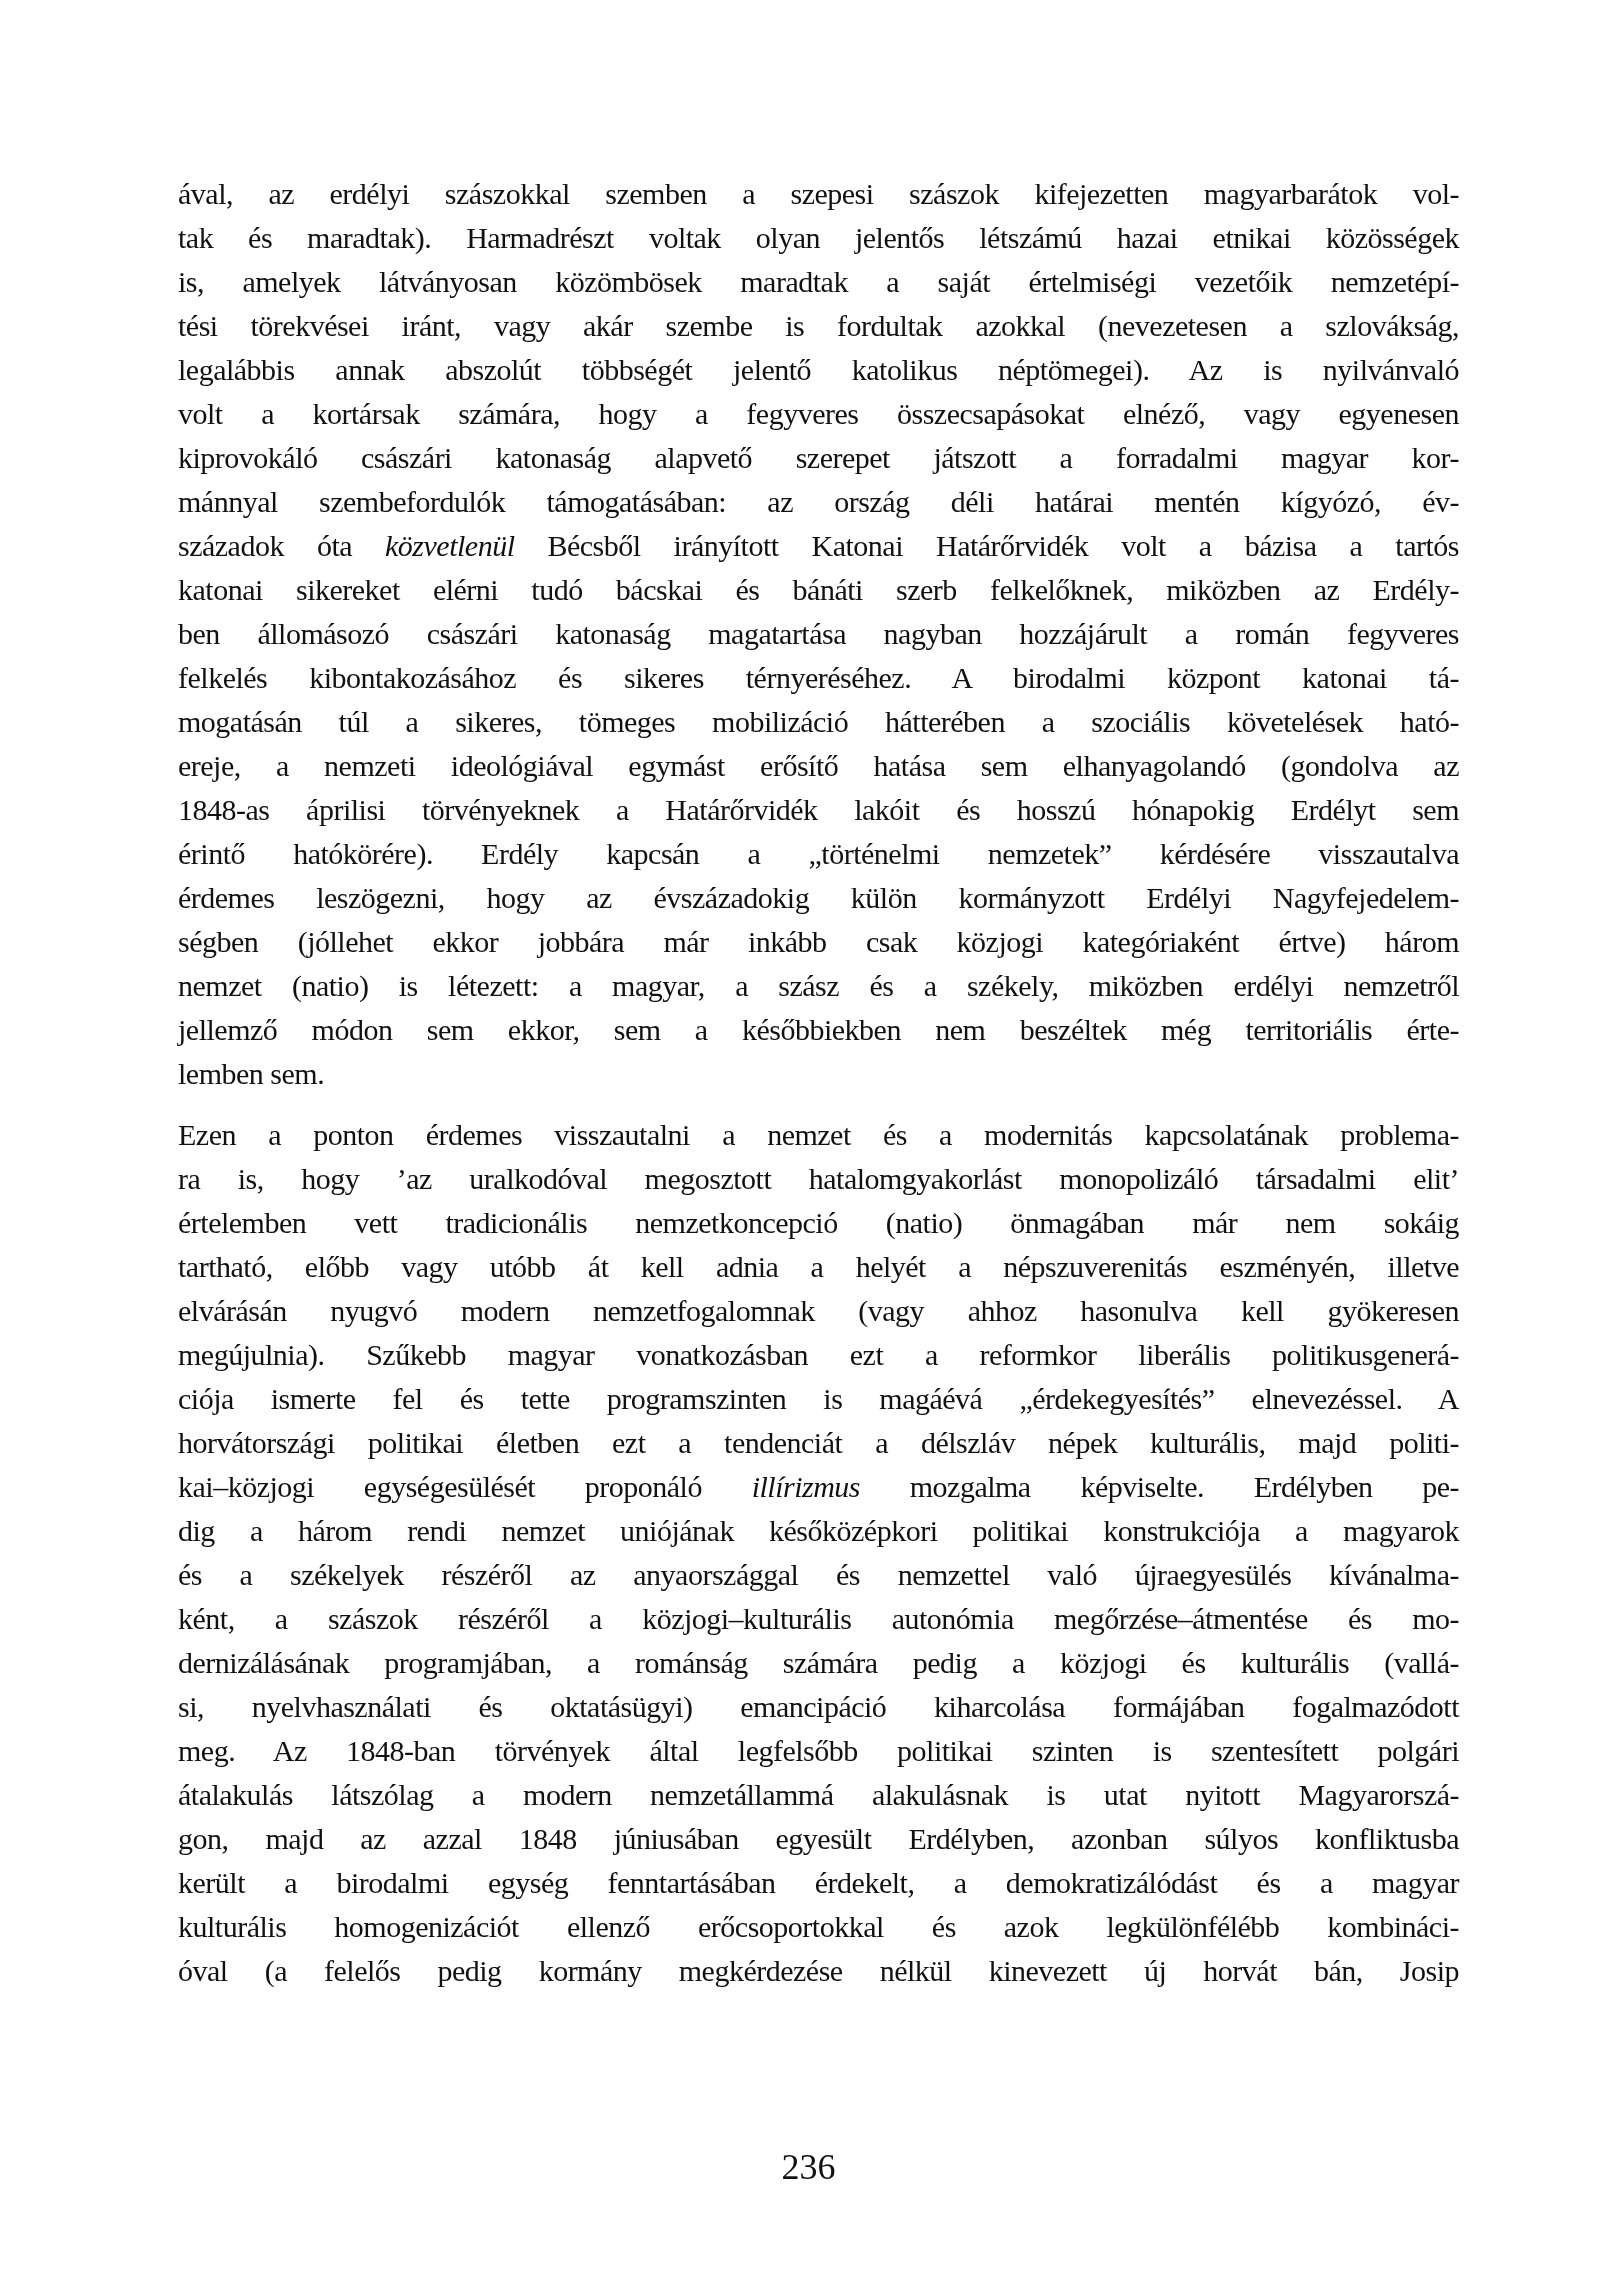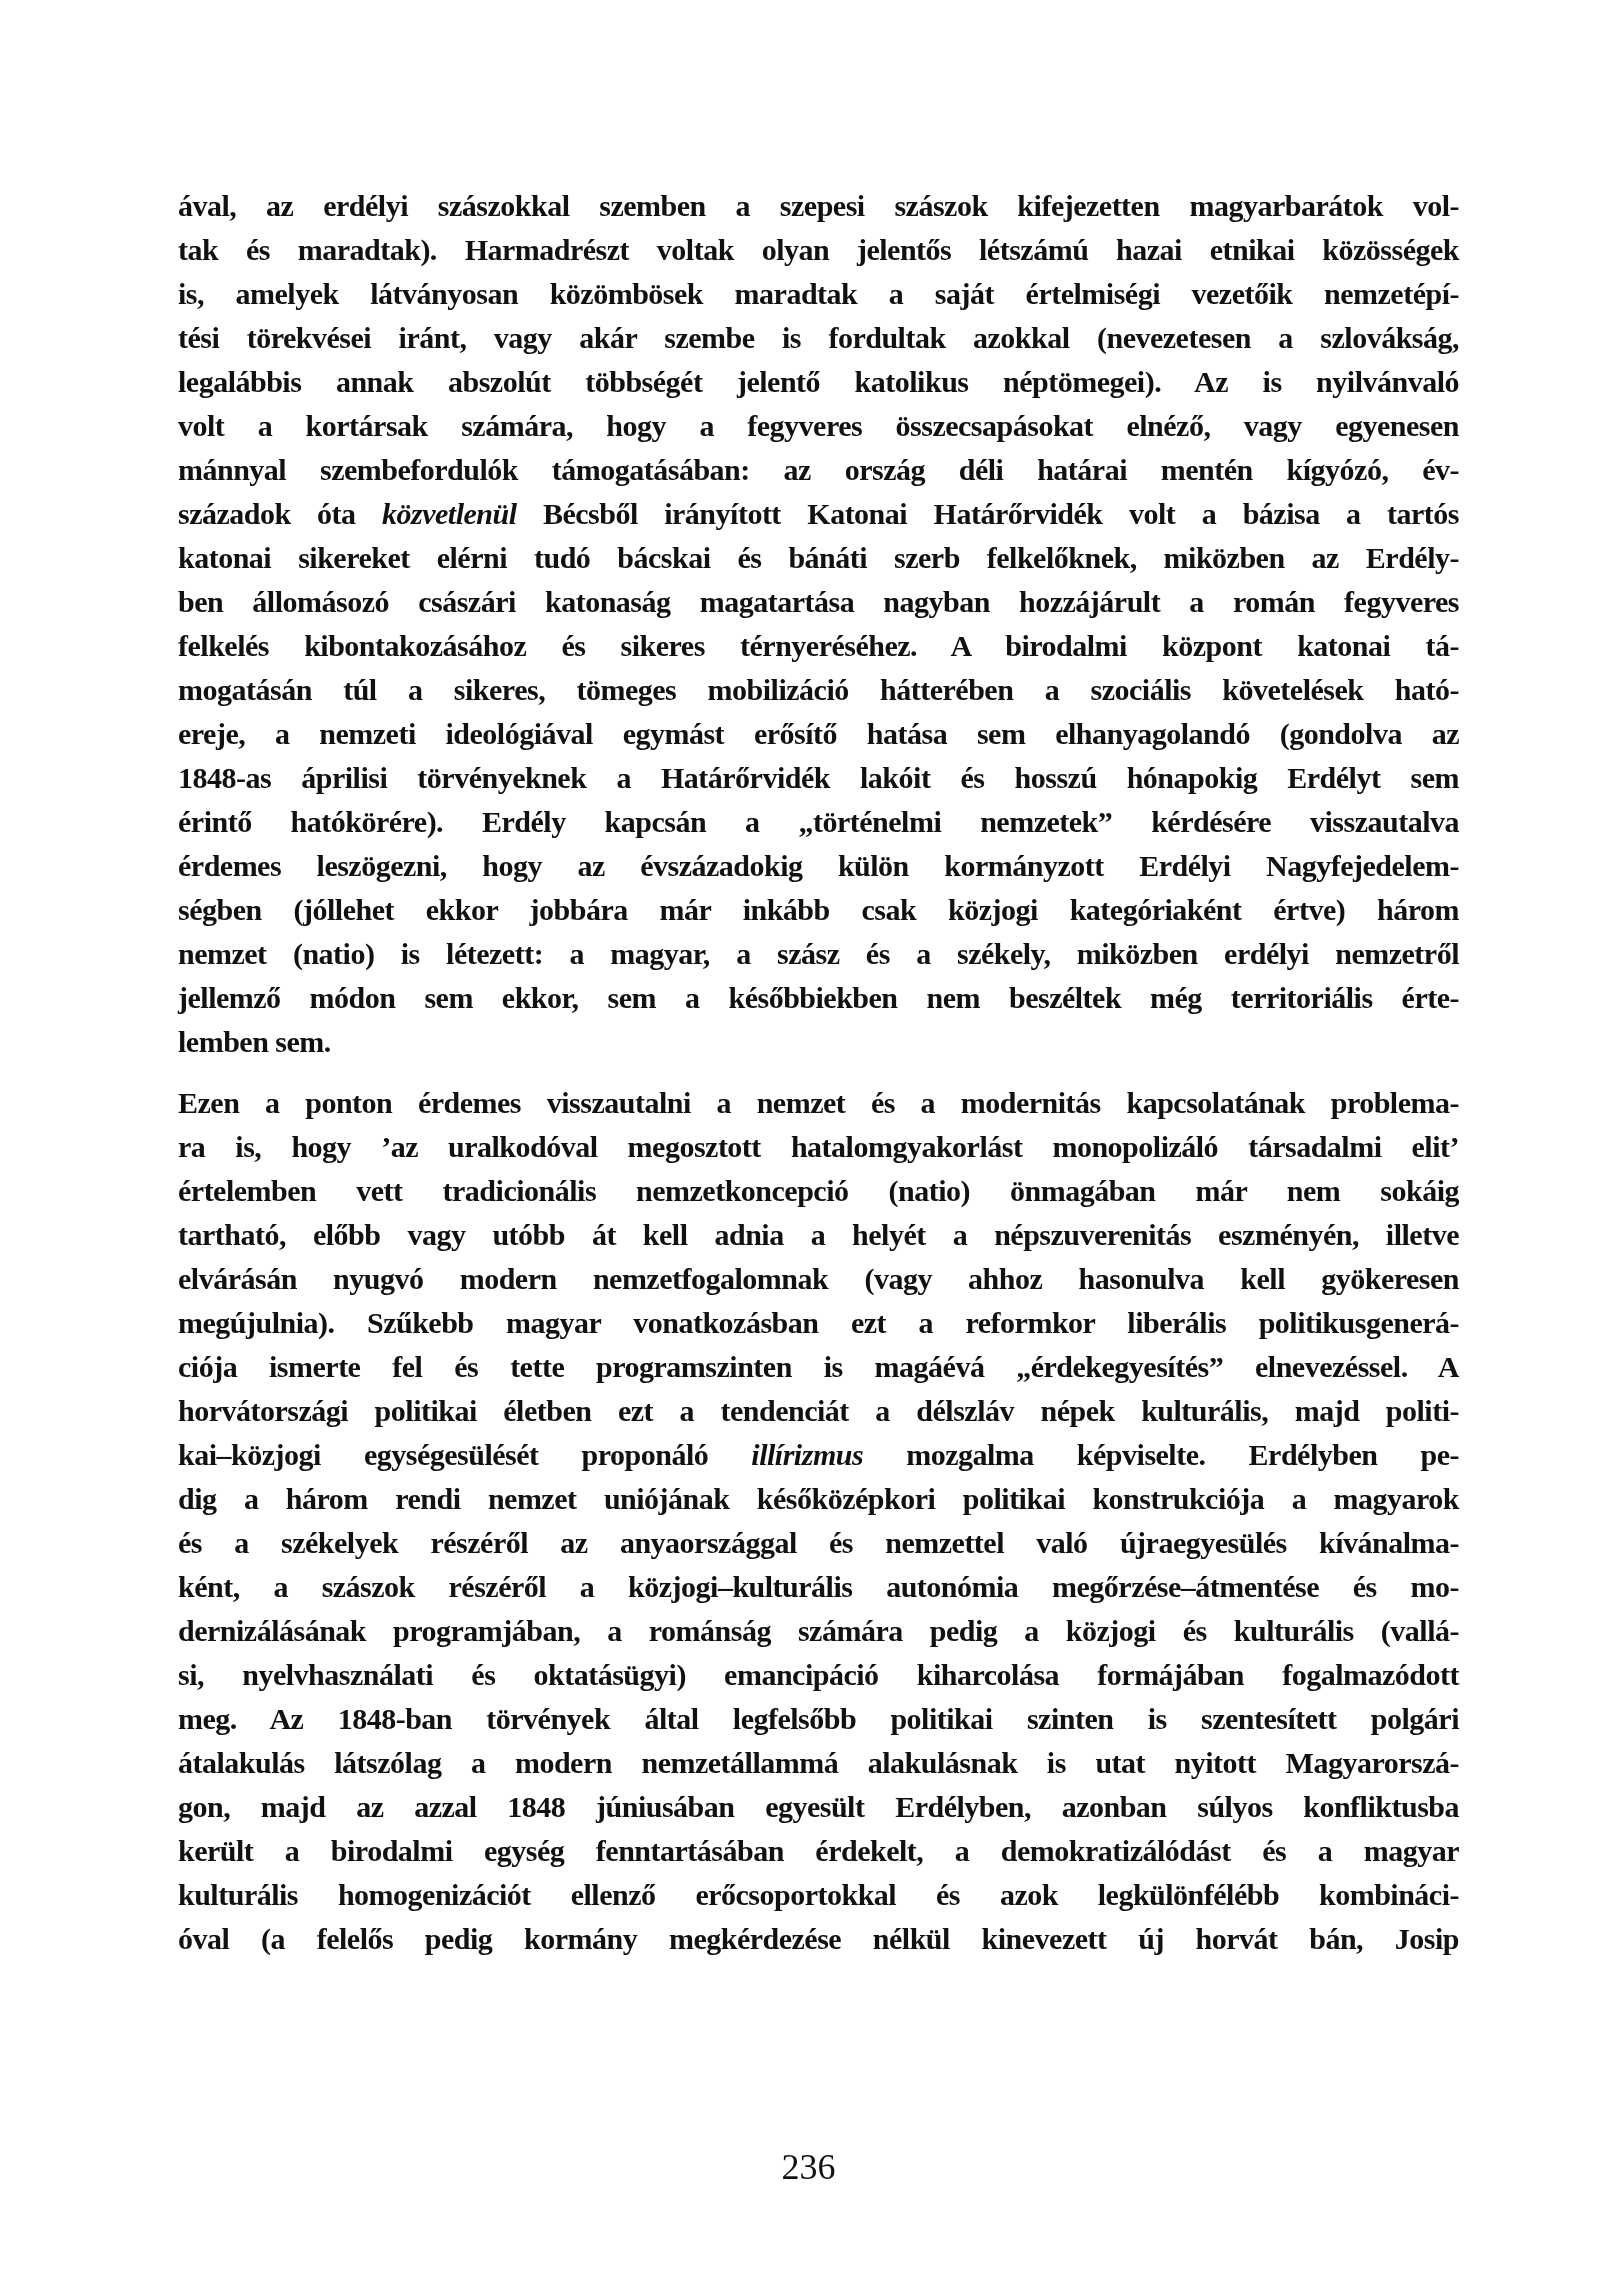--- a/index.html
+++ b/index.html
@@ -11,23 +11,22 @@
       width: 1617px;
       height: 2284px;
       position: relative;
       overflow: hidden;
       font-family: "Liberation Serif", "DejaVu Serif", serif;
       color: #111111;
     }
     .page {
       position: absolute;
       left: 178px;
-      top: 184px;
+      top: 172px;
       width: 1281px;
-      font-weight: bold;
     }
     .para {
       margin: 0;
     }
     .para + .para {
       margin-top: 16.6px;
     }
     .line {
       display: block;
       height: 44px;
@@ -59,20 +58,21 @@
 <body>
 
 <div class="page">
   <div class="para" id="para-0">
       <span class="line" style="display: block;">ával, az erdélyi szászokkal szemben a szepesi szászok kifejezetten magyarbarátok vol-</span>
       <span class="line" style="display: block;">tak és maradtak). Harmadrészt voltak olyan jelentős létszámú hazai etnikai közösségek</span>
       <span class="line" style="display: block;">is, amelyek látványosan közömbösek maradtak a saját értelmiségi vezetőik nemzetépí-</span>
       <span class="line" style="display: block;">tési törekvései iránt, vagy akár szembe is fordultak azokkal (nevezetesen a szlovákság,</span>
       <span class="line" style="display: block;">legalábbis annak abszolút többségét jelentő katolikus néptömegei). Az is nyilvánvaló</span>
       <span class="line" style="display: block;">volt a kortársak számára, hogy a fegyveres összecsapásokat elnéző, vagy egyenesen</span>
+      <span class="line" style="display: block;">kiprovokáló császári katonaság alapvető szerepet játszott a forradalmi magyar kor-</span>
       <span class="line" style="display: block;">mánnyal szembefordulók támogatásában: az ország déli határai mentén kígyózó, év-</span>
       <span class="line" style="display: block;"><span>századok óta </span><em>közvetlenül</em><span> Bécsből irányított Katonai Határőrvidék volt a bázisa a tartós</span></span>
       <span class="line" style="display: block;">katonai sikereket elérni tudó bácskai és bánáti szerb felkelőknek, miközben az Erdély-</span>
       <span class="line" style="display: block;">ben állomásozó császári katonaság magatartása nagyban hozzájárult a román fegyveres</span>
       <span class="line" style="display: block;">felkelés kibontakozásához és sikeres térnyeréséhez. A birodalmi központ katonai tá-</span>
       <span class="line" style="display: block;">mogatásán túl a sikeres, tömeges mobilizáció hátterében a szociális követelések ható-</span>
       <span class="line" style="display: block;">ereje, a nemzeti ideológiával egymást erősítő hatása sem elhanyagolandó (gondolva az</span>
       <span class="line" style="display: block;">1848-as áprilisi törvényeknek a Határőrvidék lakóit és hosszú hónapokig Erdélyt sem</span>
       <span class="line" style="display: block;">érintő hatókörére). Erdély kapcsán a „történelmi nemzetek” kérdésére visszautalva</span>
       <span class="line" style="display: block;">érdemes leszögezni, hogy az évszázadokig külön kormányzott Erdélyi Nagyfejedelem-</span>

